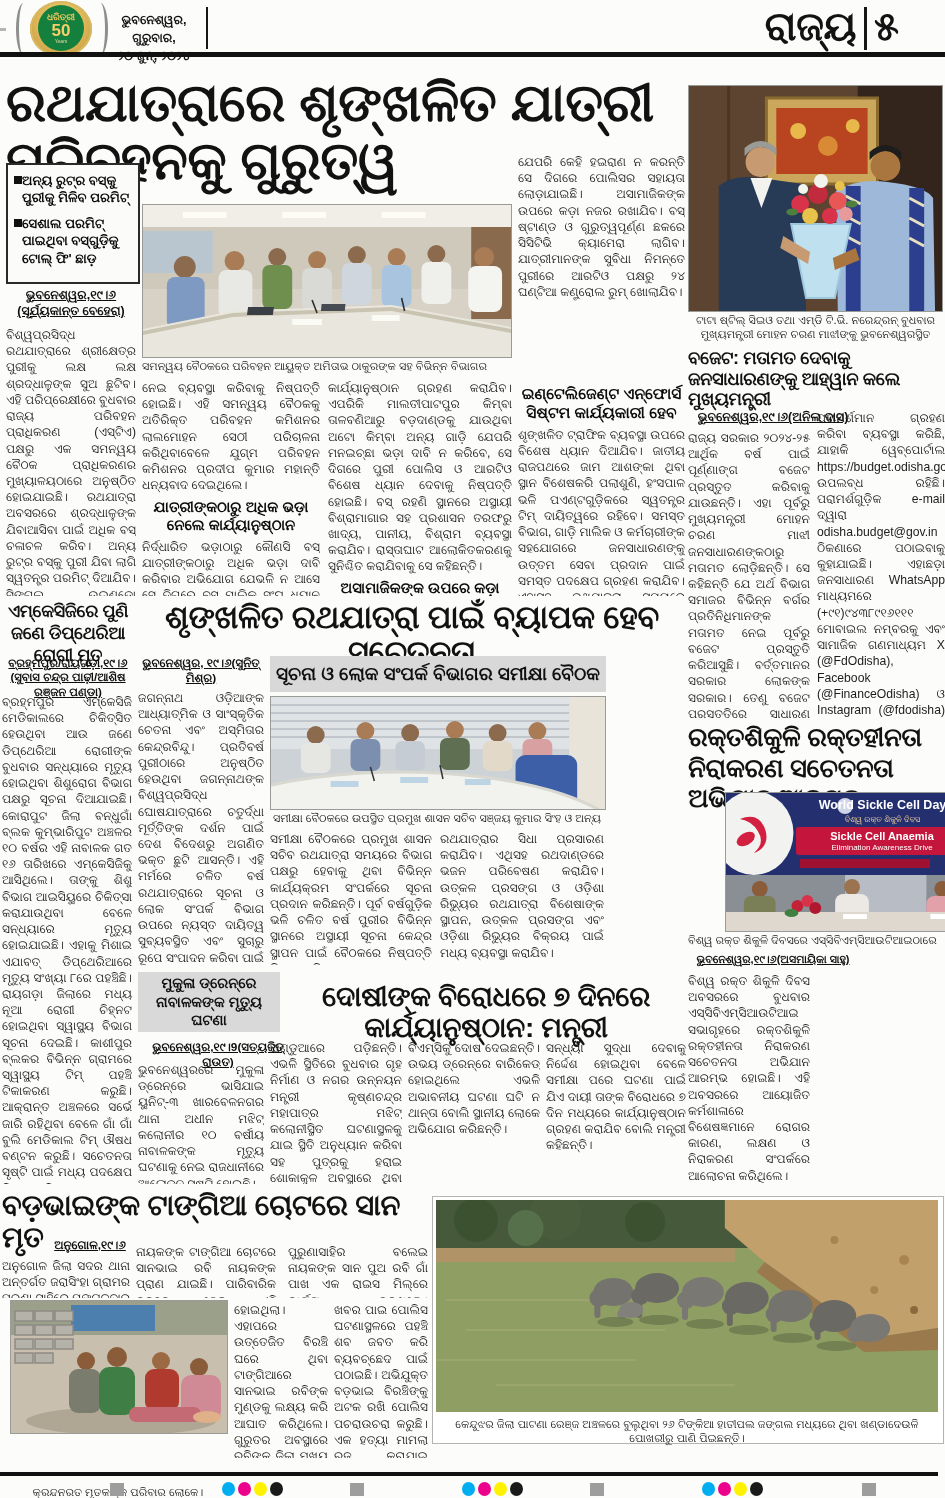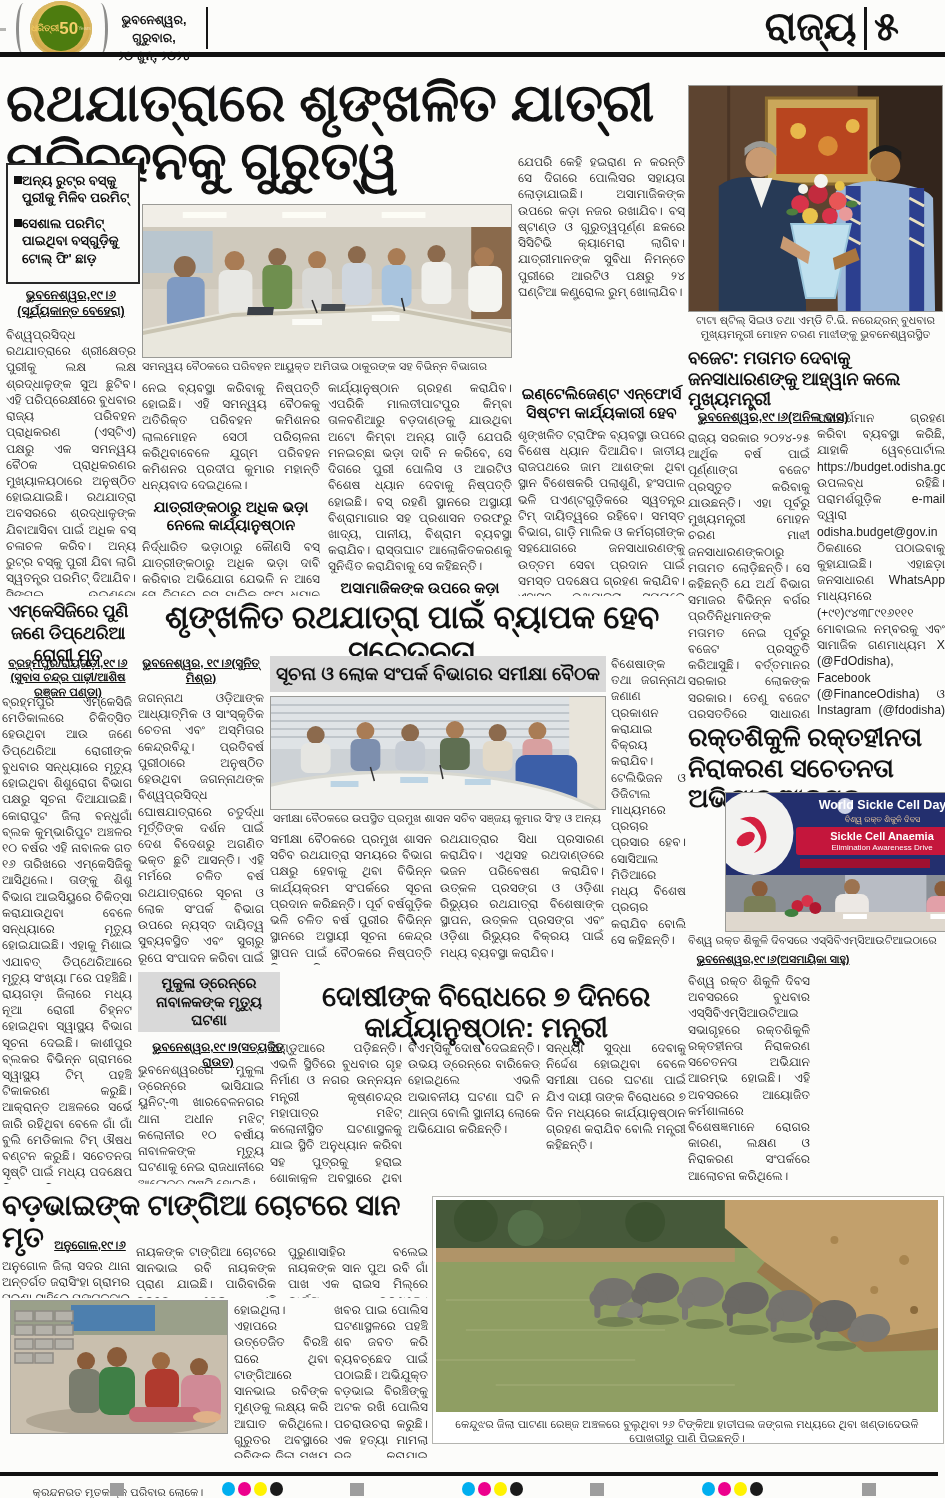--- a/index.html
+++ b/index.html
@@ -19,22 +19,22 @@
   .bullet-item{display:flex;font-weight:bold;font-size:13.2px;line-height:1.3;margin-bottom:9px;color:#090909;}
   .bullet-sq{width:8px;height:8px;background:#111;margin-top:4px;flex:none;}
   .regrow{position:absolute;left:0;top:1480px;width:945px;height:18px;}
   .regsq{position:absolute;width:14px;height:13px;background:#9d9d9d;}
   .regdot{position:absolute;width:13px;height:14px;border-radius:50%;}
   .c-cyan{background:#00aeef;} .c-mag{background:#ec008c;} .c-yel{background:#fff200;} .c-blk{background:#1a1a1a;}
   
   .logo{width:92px;height:50px;}
   .logo-wreath{position:absolute;left:14px;top:-2px;width:62px;height:56px;border-radius:50%;
     background:radial-gradient(circle at 50% 40%, #f8e7ab 0%, #e3bd5f 45%, #b98a2e 100%);box-shadow:0 0 0 2px #d9b863 inset;}
-  .logo-circle{position:absolute;left:22px;top:2px;width:46px;height:46px;border-radius:50%;background:#4d7c0f;
-    display:flex;flex-direction:row;align-items:center;justify-content:center;color:#f0c75e;}
+  .logo-circle{position:absolute;left:22px;top:2px;width:46px;height:46px;border-radius:50%;background:#15803d;
+    display:flex;flex-direction:column;align-items:center;justify-content:center;color:#f0c75e;}
   .logo-title{font-size:9px;font-weight:bold;line-height:1;}
   .logo-years{font-size:17px;font-weight:bold;line-height:1;color:#f4cf6a;}
   .logo-years-label{font-size:5px;line-height:1;color:#e8d9a8;}
   .logo-paren{position:absolute;top:0;width:12px;height:52px;border:3px solid #8e8e8c;border-radius:50%;background:transparent;}
   .lp-l{left:0;border-right:none;border-top:none;border-bottom:none;border-left:3.5px solid #8e8e8c;}
   .lp-r{right:0;border-left:none;border-top:none;border-bottom:none;border-right:3.5px solid #8e8e8c;}
 </style>
 </head>
 <body>
 
@@ -224,21 +224,20 @@
       <rect x="60" y="84" width="28" height="6" fill="#bcd4e4"></rect>
         <rect x="130" y="80" width="28" height="6" fill="#bcd4e4"></rect>
         <rect x="195" y="82" width="26" height="6" fill="#bcd4e4"></rect>
       <line x1="100" y1="70" x2="104" y2="84" stroke="#333" stroke-width="1.5"></line>
         <line x1="170" y1="68" x2="173" y2="82" stroke="#333" stroke-width="1.5"></line>
     </svg>
   </div>
   <div class="abs cap" style="left:270px;top:811px;width:334px;height:15px;text-align:center;">ସମୀକ୍ଷା ବୈଠକରେ ଉପସ୍ଥିତ ପ୍ରମୁଖ ଶାସନ ସଚିବ ସଞ୍ଜୟ କୁମାର ସିଂହ ଓ ଅନ୍ୟ ଅଧିକାରୀମାନେ।</div>
   <div class="abs bt" style="left:270px;top:831px;width:162px;height:134px;">ସମୀକ୍ଷା ବୈଠକରେ ପ୍ରମୁଖ ଶାସନ ସଚିବ ରଥଯାତ୍ରା ସମୟରେ ବିଭାଗ ପକ୍ଷରୁ ହେବାକୁ ଥିବା ବିଭିନ୍ନ କାର୍ଯ୍ୟକ୍ରମ ସଂପର୍କରେ ସୂଚନା ପ୍ରଦାନ କରିଛନ୍ତି। ପୂର୍ବ ବର୍ଷଗୁଡ଼ିକ ଭଳି ଚଳିତ ବର୍ଷ ପୁରୀର ବିଭିନ୍ନ ସ୍ଥାନରେ ଅସ୍ଥାୟୀ ସୂଚନା କେନ୍ଦ୍ର ସ୍ଥାପନ ପାଇଁ ବୈଠକରେ ନିଷ୍ପତ୍ତି ନିଆଯାଇଛି।</div>
   <div class="abs bt" style="left:440px;top:831px;width:164px;height:134px;">ରଥଯାତ୍ରାର ସିଧା ପ୍ରସାରଣ କରାଯିବ। ଏଥିସହ ରଥଦାଣ୍ଡରେ ଭଜନ ପରିବେଷଣ କରାଯିବ। ଉତ୍କଳ ପ୍ରସଙ୍ଗ ଓ ଓଡ଼ିଶା ରିଭ୍ୟୁର ରଥଯାତ୍ରା ବିଶେଷାଙ୍କ ସ୍ଥାପନ, ଉତ୍କଳ ପ୍ରସଙ୍ଗ ଏବଂ ଓଡ଼ିଶା ରିଭ୍ୟୁର ବିକ୍ରୟ ପାଇଁ ମଧ୍ୟ ବ୍ୟବସ୍ଥା କରାଯିବ।</div>
-  <div class="abs bt" style="left:611px;top:656px;width:75px;height:309px;">ବିଶେଷାଙ୍କ ତଥା ଜଗନ୍ନାଥ ଜଣାଣ ପ୍ରକାଶନ କରାଯାଇ ବିକ୍ରୟ କରାଯିବ। ଟେଲିଭିଜନ ଓ ଡିଜିଟାଲ ମାଧ୍ୟମରେ ପ୍ରଚାର ପ୍ରସାର ହେବ। ସୋସିଆଲ ମିଡିଆରେ ମଧ୍ୟ ବିଶେଷ ପ୍ରଚାର କରାଯିବ ବୋଲି ସେ କହିଛନ୍ତି।</div>
 
   <div class="abs kick" style="left:138px;top:972px;width:142px;height:60px;font-size:14.5px;line-height:1.3;background:#d9d9d9;">ମୁକୁଳା ଡ୍ରେନ୍‌ରେ ନାବାଳକଙ୍କ ମୃତ୍ୟୁ ଘଟଣା</div>
   <div class="abs hl" style="left:286px;top:982px;width:400px;height:50px;font-size:28px;text-align:center;">ଦୋଷୀଙ୍କ ବିରୋଧରେ ୭ ଦିନରେ କାର୍ଯ୍ୟାନୁଷ୍ଠାନ: ମନ୍ତ୍ରୀ</div>
   <div class="abs dl" style="left:138px;top:1040px;width:160px;font-size:11.8px;">ଭୁବନେଶ୍ୱର,୧୯।9(ସତ୍ୟଜିତ୍ ରାଉତ)</div>
   <div class="abs bt" style="left:138px;top:1062px;width:126px;height:122px;">ଭୁବନେଶ୍ୱରରେ ମୁକୁଳା ଡ୍ରେନ୍‌ରେ ଭାସିଯାଇ ୟୁନିଟ୍-୩ ଖାରବେଳନଗର ଥାନା ଅଧୀନ ମଝିଟ୍ କଲୋନୀର ୧୦ ବର୍ଷୀୟ ନାବାଳକଙ୍କ ମୃତ୍ୟୁ ଘଟଣାକୁ ନେଇ ରାଜଧାନୀରେ ଆଲୋଡ଼ନ ସୃଷ୍ଟି ହୋଇଛି।</div>
   <div class="abs bt" style="left:270px;top:1040px;width:132px;height:144px;">ଅଣ୍ଡୁଆରେ ପଡ଼ିଛନ୍ତି। ଏଭଳି ସ୍ଥିତିରେ ବୁଧବାର ଗୃହ ନିର୍ମାଣ ଓ ନଗର ଉନ୍ନୟନ ମନ୍ତ୍ରୀ କୃଷ୍ଣଚନ୍ଦ୍ର ମହାପାତ୍ର ମଝିଟ୍ କଲୋନୀସ୍ଥିତ ଘଟଣାସ୍ଥଳକୁ ଯାଇ ସ୍ଥିତି ଅନୁଧ୍ୟାନ କରିବା ସହ ପୁତ୍ରକୁ ହରାଇ ଶୋକାକୁଳ ଅବସ୍ଥାରେ ଥିବା ପରିବାରକୁ ଭେଟିଥିଲେ।</div>
   <div class="abs bt" style="left:408px;top:1040px;width:132px;height:144px;">ବିଏମ୍‌ସିକୁ ଦୋଷ ଦେଇଛନ୍ତି। ଉଭୟ ଡ୍ରେନ୍‌ରେ ବାରିକେଡ୍ ହୋଇଥିଲେ ଏଭଳି ଅଭାବନୀୟ ଘଟଣା ଘଟି ନ ଥାନ୍ତା ବୋଲି ସ୍ଥାନୀୟ ଲୋକେ ଅଭିଯୋଗ କରିଛନ୍ତି।</div>
   <div class="abs bt" style="left:546px;top:1040px;width:140px;height:144px;">ସନ୍ଧ୍ୟା ସୁଦ୍ଧା ଦେବାକୁ ନିର୍ଦ୍ଦେଶ ହୋଇଥିବା ବେଳେ ସମୀକ୍ଷା ପରେ ଘଟଣା ପାଇଁ ଯିଏ ଦାୟୀ ତାଙ୍କ ବିରୋଧରେ ୭ ଦିନ ମଧ୍ୟରେ କାର୍ଯ୍ୟାନୁଷ୍ଠାନ ଗ୍ରହଣ କରାଯିବ ବୋଲି ମନ୍ତ୍ରୀ କହିଛନ୍ତି।</div>
 
   <div class="abs hl" style="left:2px;top:1190px;width:426px;height:42px;font-size:29px;">ବଡ଼ଭାଇଙ୍କ ଟାଙ୍ଗିଆ ଚୋଟରେ ସାନ ମୃତ</div>

